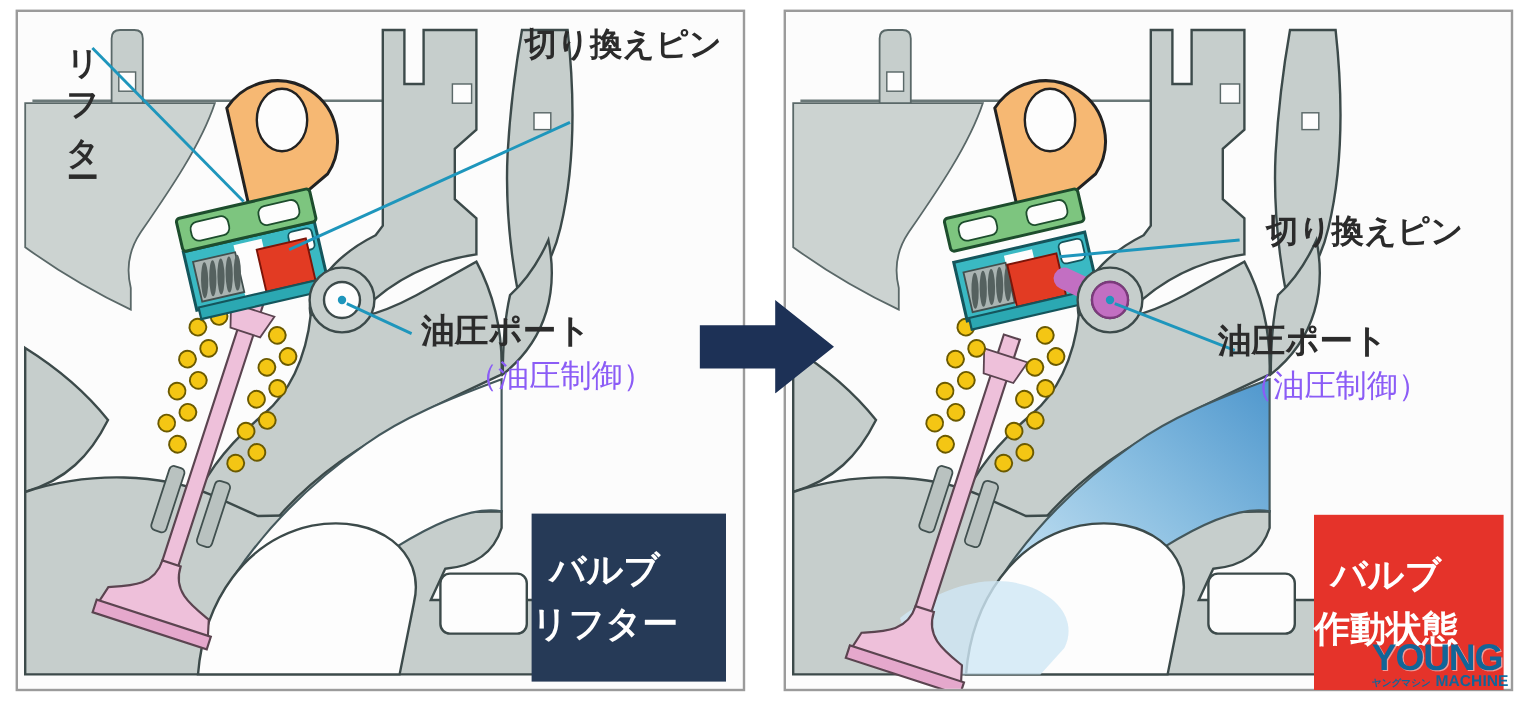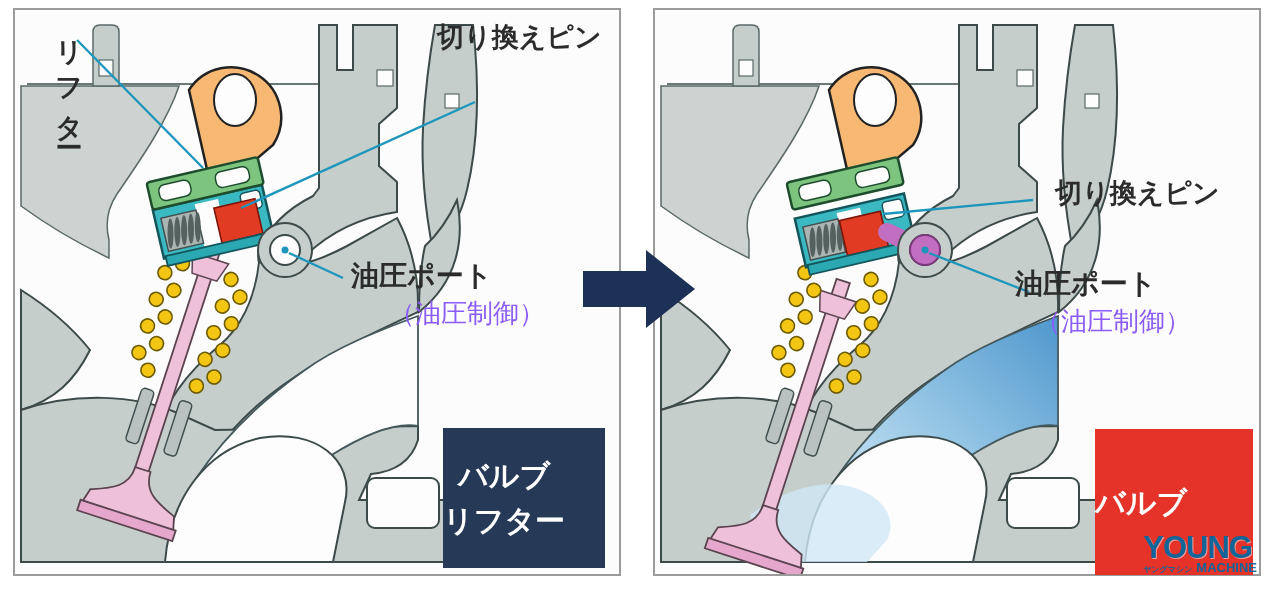--- a/index.html
+++ b/index.html
@@ -277,20 +277,21 @@
     <div class="label pin-label">
       <div class="l1">切り換えピン</div>
     </div>
     <div class="label port-label">
       <div>油圧ポート</div>
       <div class="port-sub">（油圧制御）</div>
     </div>
     <div class="status-box">
       <div>
         <div>バルブ</div>
+        <div>作動状態</div>
       </div>
     </div>
     <div class="watermark">
       <div class="wm1">YOUNG</div>
       <div class="wm-row">
         <span class="wm-kat">ヤングマシン</span>
         <span class="wm2">MACHINE</span>
       </div>
     </div>
   </div>

